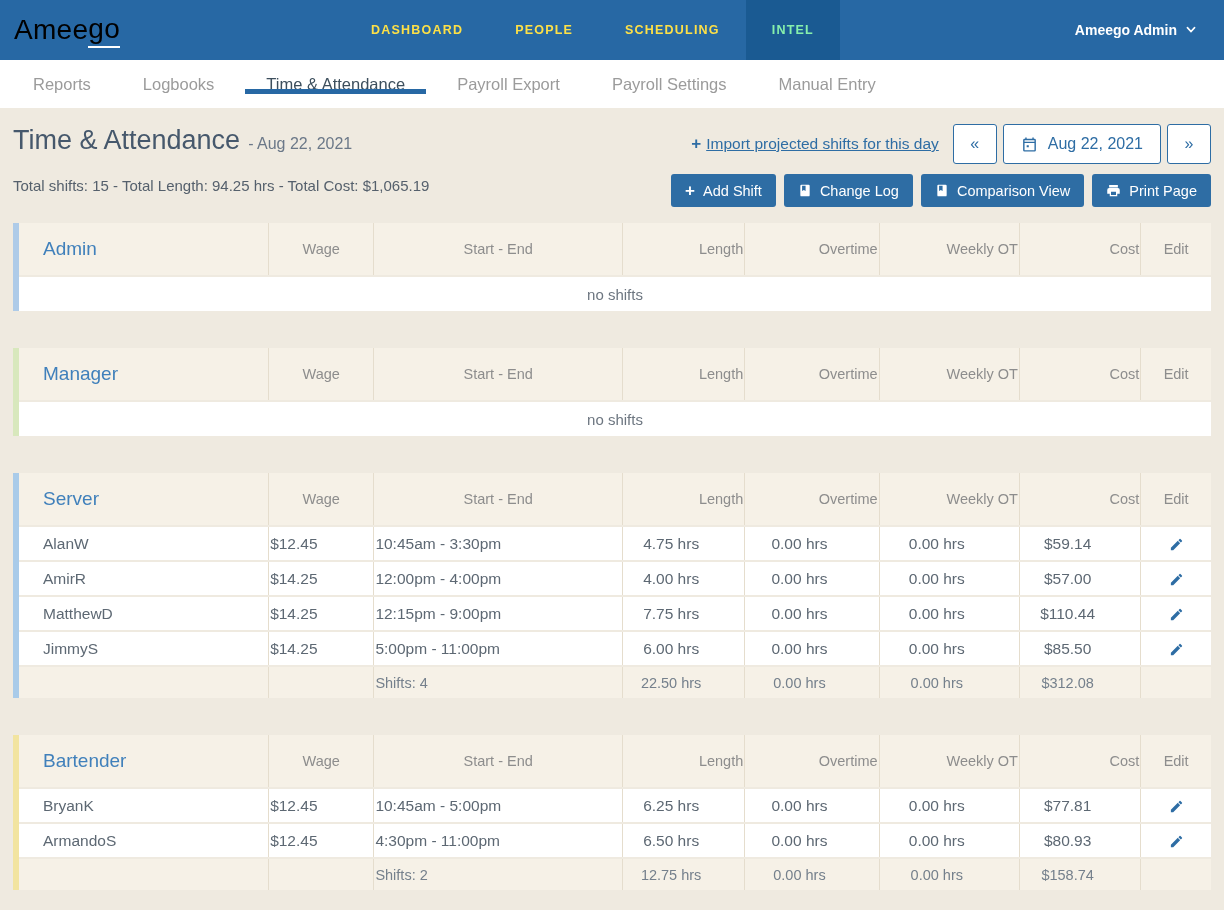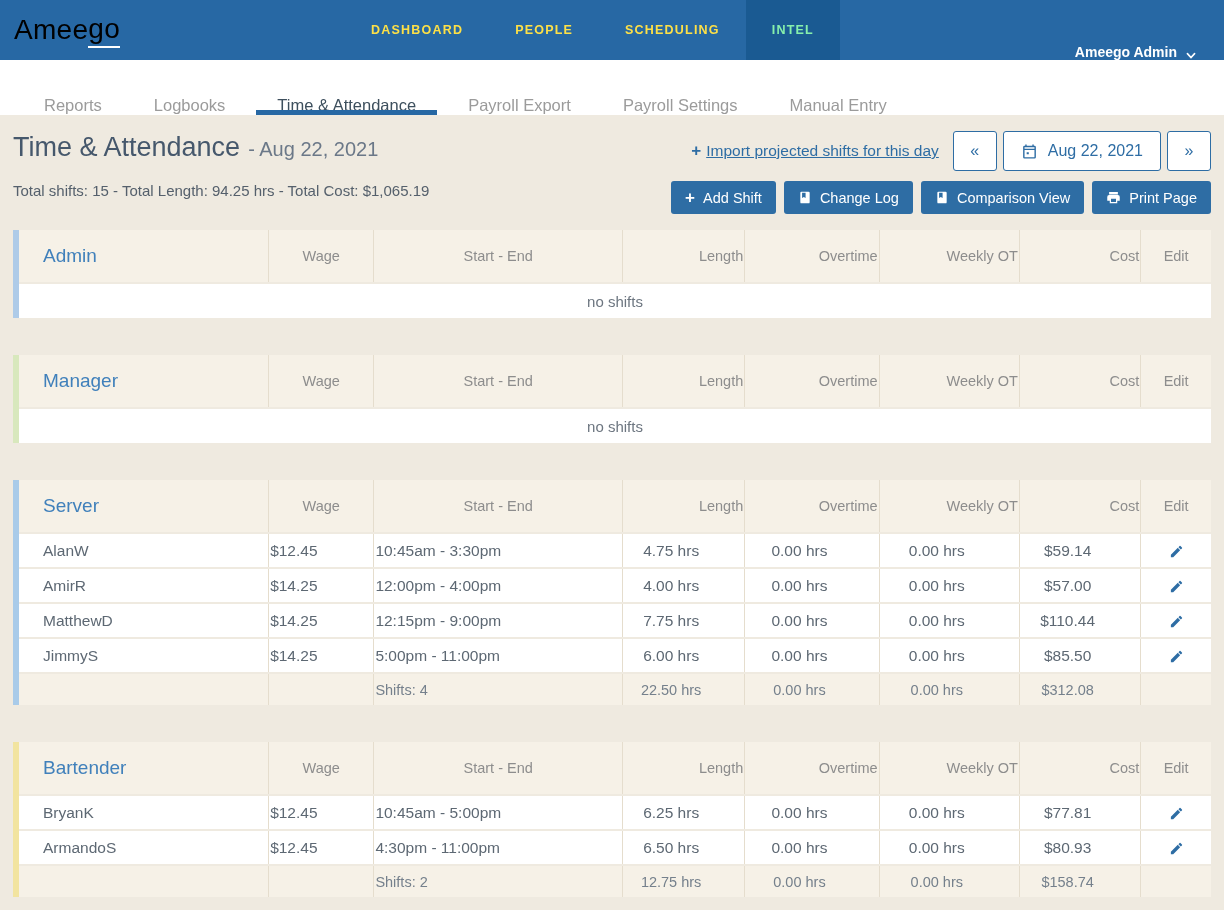--- a/index.html
+++ b/index.html
@@ -11,33 +11,33 @@
   }
   a { text-decoration:none; }
 
   
   .topnav { height:60px; background:#2768a4; display:flex; align-items:stretch; }
   .logo { display:flex; align-items:center; padding:0 18px 0 14px; color:#000000; font-size:28px; letter-spacing:.3px; cursor:pointer; }
   .logo .u { border-bottom:2px solid #fff; padding-bottom:1px; }
   .topnav-items { display:flex; align-items:stretch; margin:0 auto; }
   .nav-item { display:flex; align-items:center; padding:0 26px; color:#fde047; font-size:12.5px; font-weight:700; letter-spacing:1.2px; cursor:pointer; }
   .nav-item.active { background:#1a5a92; color:#86efac; }
-  .user-menu { display:flex; align-items:flex-end; gap:9px; padding:0 28px; color:#fff; font-size:14px; font-weight:700; cursor:pointer; }
+  .user-menu { display:flex; align-items:center; gap:9px; padding:0 28px; color:#fff; font-size:14px; font-weight:700; cursor:pointer; }
 
   
-  .subnav { height:55px; background:#fff; display:flex; align-items:flex-end; padding-left:18px; }
+  .subnav { height:48px; background:#fff; display:flex; align-items:center; padding-left:7px; }
   .subnav-item { display:flex; align-items:center; padding:0 26px; font-size:16.5px; color:#9b9b9b; position:relative; cursor:pointer; }
   .subnav-item.active { color:#3d4f5d; }
   .subnav-item.active::after { content:""; position:absolute; left:5px; right:5px; bottom:0; height:5px; background:#2768a4; }
 
   
   .content { padding:0 13px; }
   .page-head { display:flex; justify-content:space-between; align-items:flex-start; padding-top:16px; }
   .title-line { color:#46586c; font-size:27px; line-height:32px; }
-  .title-line .date-suffix { font-size:20px; color:#6b7888; margin-left:8px; }
+  .title-line .date-suffix { font-size:16px; color:#6b7888; margin-left:8px; }
   .totals-line { margin-top:17px; font-size:15px; color:#55606c; }
   .head-right { display:flex; flex-direction:column; align-items:flex-end; gap:10px; }
   .import-row { display:flex; align-items:center; gap:14px; }
   .import-link { color:#2e6da4; font-size:15.5px; cursor:pointer; display:flex; align-items:center; }
   .import-link .plus { font-weight:700; font-size:17px; margin-right:5px; }
   .import-link .link-text { text-decoration:underline; }
   .date-group { display:flex; gap:6px; }
   .date-btn { background:#fff; border:1px solid #2e6da4; color:#2e6da4; border-radius:3px; height:40px;
               display:flex; align-items:center; justify-content:center; font-size:16px; cursor:pointer; font-family:inherit; }
   .date-btn.square { width:44px; }

